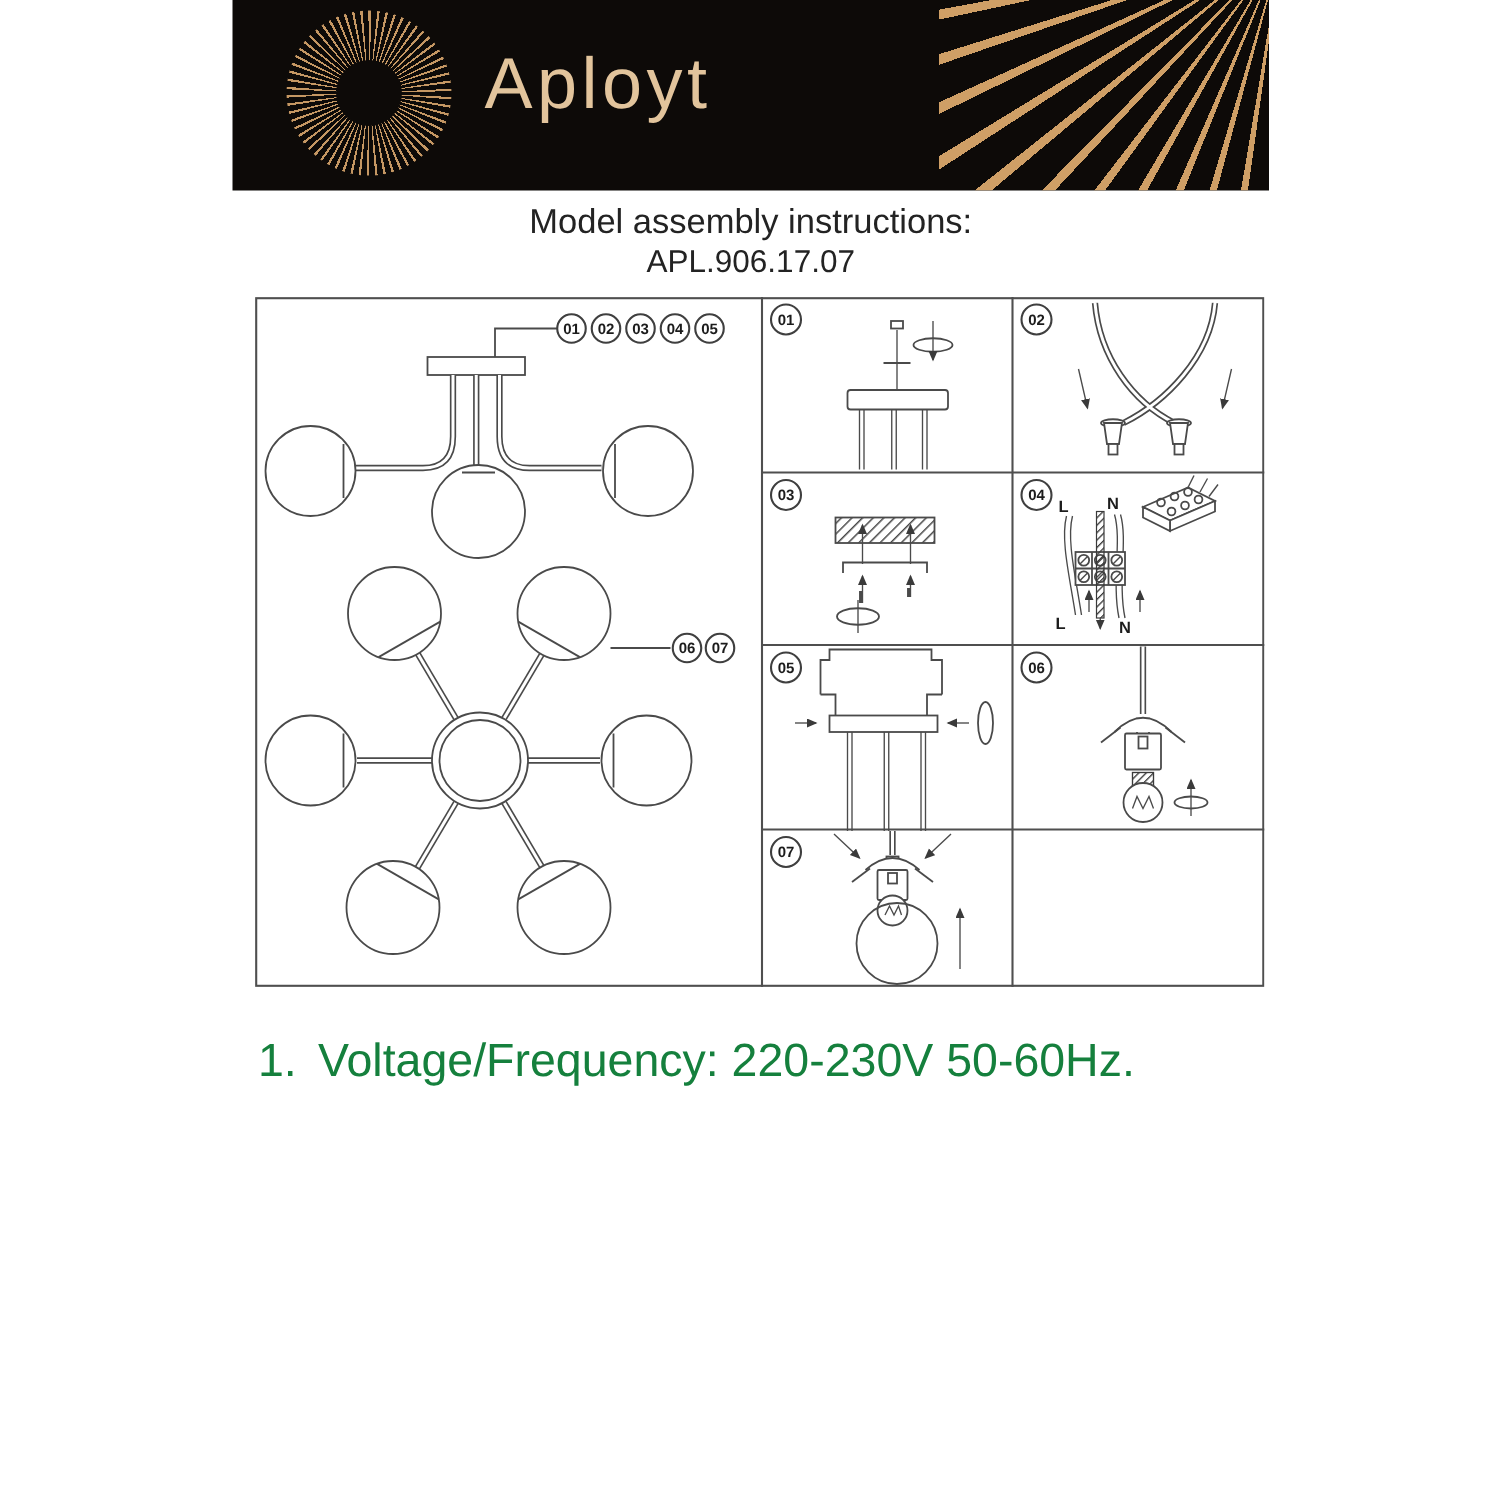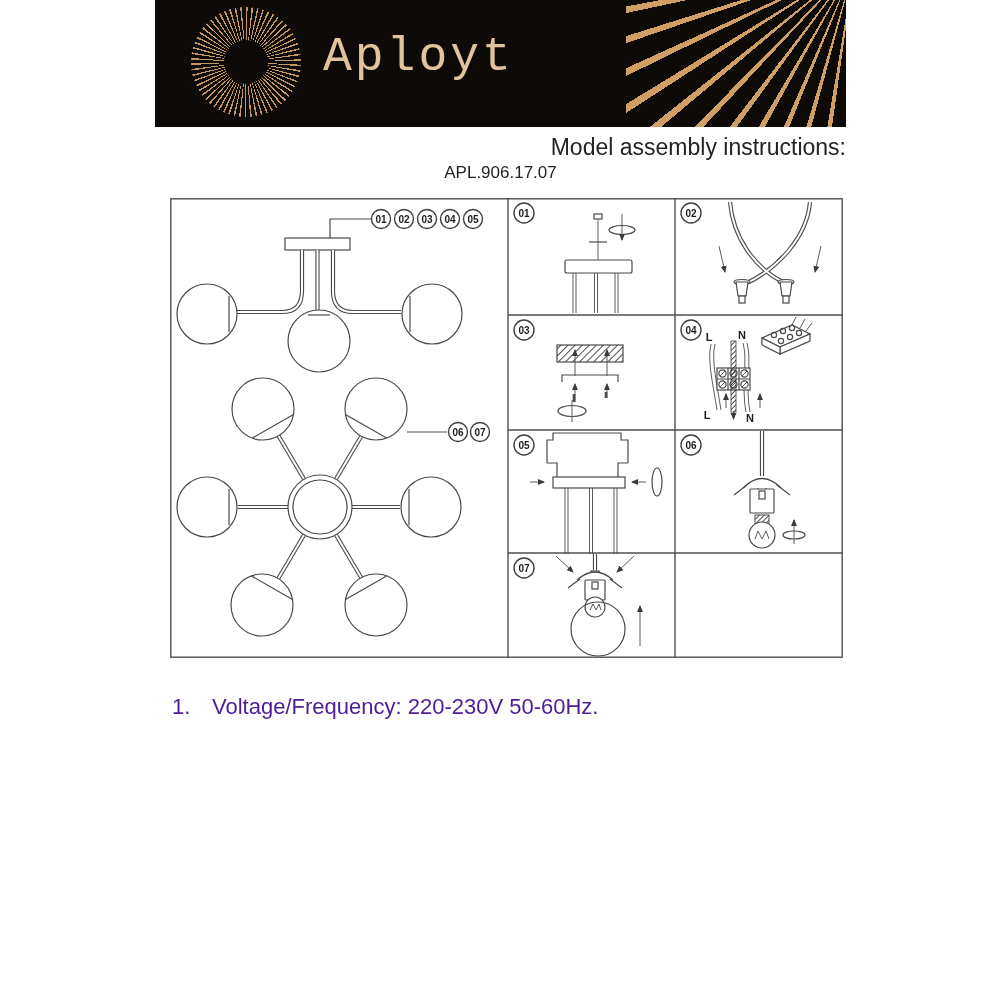--- a/index.html
+++ b/index.html
@@ -6,46 +6,46 @@
   body{width:1000px;height:1000px;background:#ffffff;position:relative;
        font-family:"Liberation Sans",sans-serif;overflow:hidden;}
 
   
   .banner{position:absolute;left:155px;top:0;width:691px;height:127px;
           background:#0d0a08;overflow:hidden;}
   .sunburst{position:absolute;left:36px;top:7px;width:110px;height:110px;border-radius:50%;
             background:repeating-conic-gradient(#c59763 0deg 1.7deg, rgba(0,0,0,0) 1.7deg 5.8deg);}
   .sunburst-core{position:absolute;left:69px;top:40px;width:44px;height:44px;border-radius:50%;
                  background:#0d0a08;}
-  .brand{position:absolute;left:168px;top:33px;font-family:Liberation Mono, monospace;
+  .brand{position:absolute;left:168px;top:33px;font-family:Liberation Sans, sans-serif;
          font-size:48px;font-weight:normal;letter-spacing:3px;color:#e2c49c;line-height:1;text-align:right;}
   .rays{position:absolute;right:0;top:0;width:220px;height:127px;
         background:repeating-conic-gradient(from 90deg at 104% -28%, #cf9f66 0deg 1.6deg, rgba(0,0,0,0) 1.6deg 7deg);}
 
   
-  .title{position:absolute;left:155px;top:134px;width:691px;text-align:right;
+  .title{position:absolute;left:155px;top:134px;width:691px;text-align:center;
          font-size:23px;color:#232323;}
   .model{position:absolute;left:155px;top:163px;width:691px;text-align:center;
-         font-size:17px;color:#232323;}
+         font-size:21px;color:#232323;}
 
   
   .diagram{position:absolute;left:170px;top:198px;}
   .ln{stroke:#4a4a4a;stroke-width:1.2;fill:none;}
   .lnf{stroke:#4a4a4a;stroke-width:1.2;fill:#fff;}
   .grid{stroke:#4f4f4f;stroke-width:1.4;fill:none;}
   .fat{stroke:#4a4a4a;stroke-width:4.2;fill:none;}
   .innr{stroke:#ffffff;stroke-width:2;fill:none;}
   .thin{stroke:#4a4a4a;stroke-width:0.9;fill:none;}
   .ccirc{fill:#fff;stroke:#3f3f3f;stroke-width:1.4;}
   .cnum{font:bold 10px "Liberation Sans",sans-serif;fill:#1c1c1c;text-anchor:middle;}
   .wlbl{font:bold 11px "Liberation Sans",sans-serif;fill:#1c1c1c;text-anchor:middle;}
 
   
   .instructions{position:absolute;left:172px;top:692px;width:660px;}
-  .inst-row{font-size:22px;color:#4c1d95;line-height:29.4px;white-space:nowrap;}
+  .inst-row{font-size:31px;color:#15803d;line-height:29.4px;white-space:nowrap;}
   .inst-num{display:inline-block;width:40px;}
 </style>
 </head>
 <body>
 
 <div class="banner">
   <div class="sunburst"></div>
   <div class="sunburst-core"></div>
   <span class="brand">Aployt</span>
   <div class="rays"></div>

